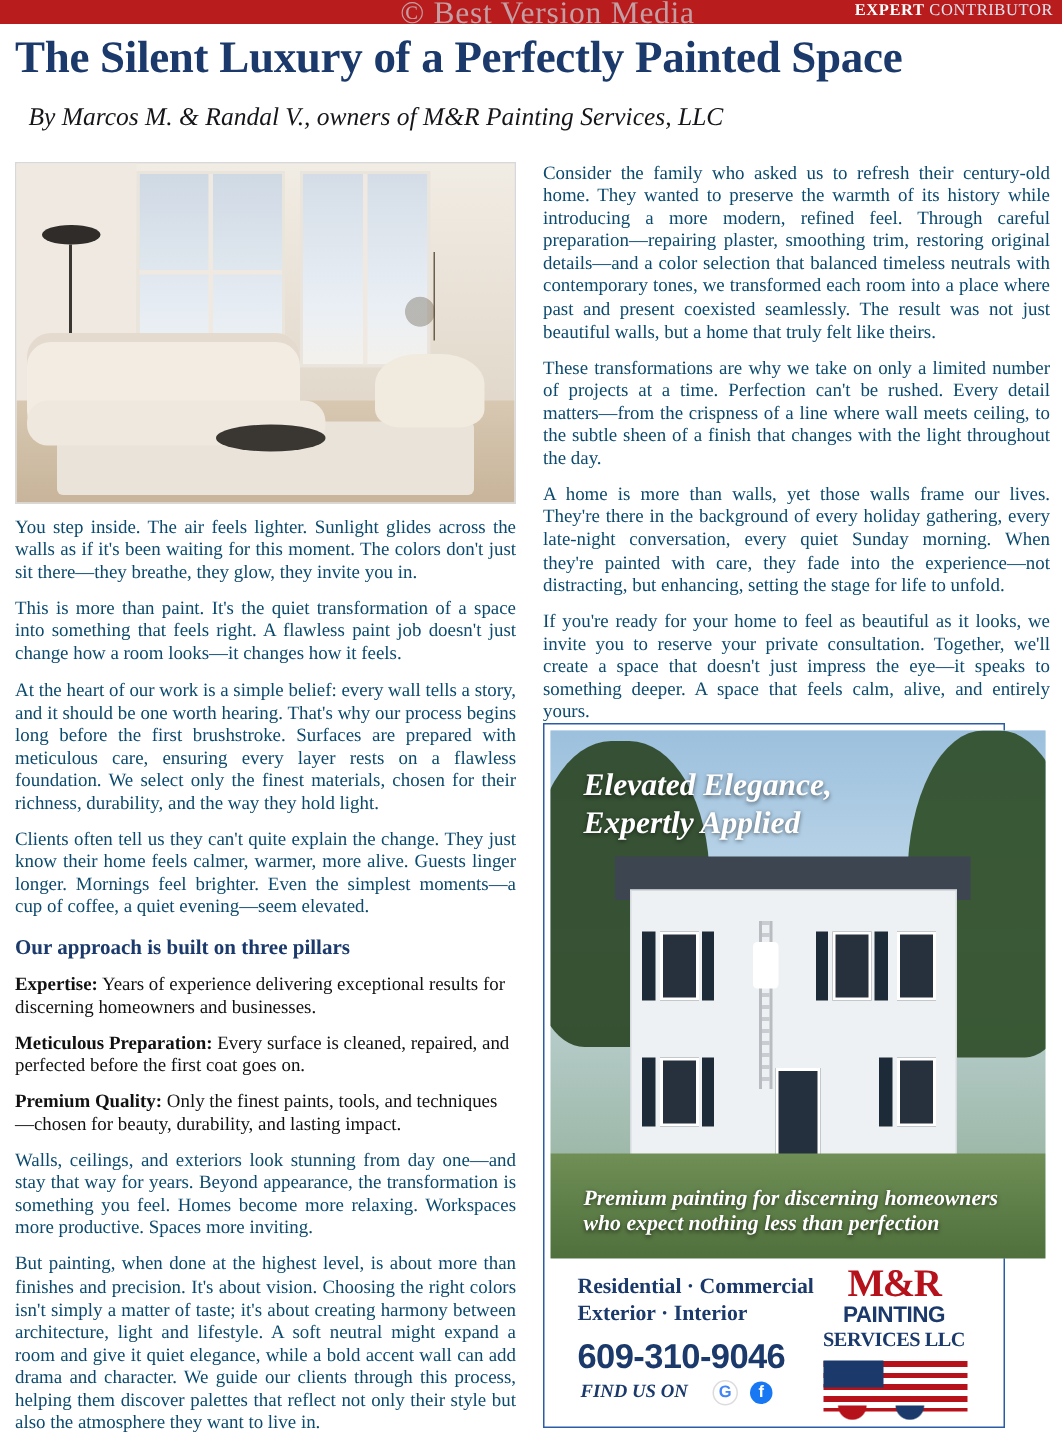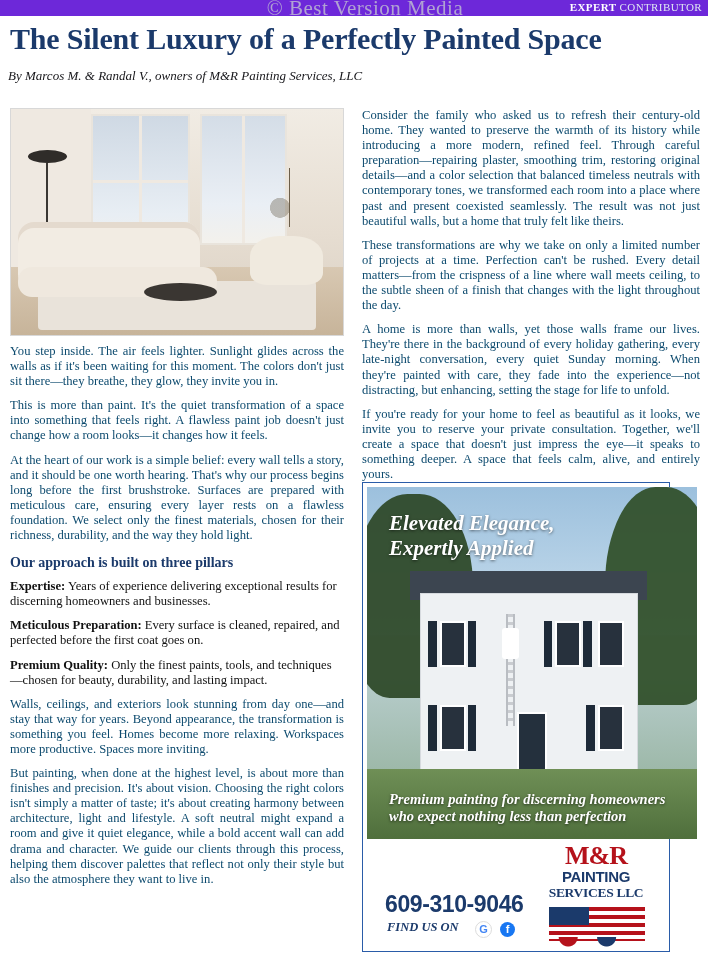--- a/index.html
+++ b/index.html
@@ -15,21 +15,21 @@
     color: #111111;
     overflow: hidden;
   }
 
   
   .topbar {
     position: absolute;
     top: 0; left: 0;
     width: 708px;
     height: 16px;
-    background: #6d28d9;
+    background: #b91c1c;
   }
   .topbar-label {
     position: absolute;
     right: 6px;
     top: 1px;
     font-family: "Liberation Serif", serif;
     font-size: 11px;
     letter-spacing: 0.4px;
     color: #ffffff;
   }
@@ -64,25 +64,25 @@
     font-family: "Liberation Serif", serif;
     font-size: 30px;
     line-height: 34px;
     font-weight: bold;
     color: #1b3a6b;
     letter-spacing: -0.2px;
   }
   .byline {
     position: absolute;
     top: 68px;
-    left: 8px;
+    left: 19px;
     width: 500px;
     font-family: "Liberation Serif", serif;
     font-style: italic;
-    font-size: 13px;
+    font-size: 17px;
     color: #16161a;
   }
 
   
   .col-left {
     position: absolute;
     top: 108px;
     left: 10px;
     width: 334px;
   }
@@ -395,20 +395,21 @@
     <div class="ph-lamp"></div>
     <div class="ph-lamp-stem"></div>
     <div class="ph-branch"></div>
     <div class="ph-plant"></div>
   </div>
   <div class="cap"></div>
 
   <p class="body">You step inside. The air feels lighter. Sunlight glides across the walls as if it's been waiting for this moment. The colors don't just sit there—they breathe, they glow, they invite you in.</p>
   <p class="body">This is more than paint. It's the quiet transformation of a space into something that feels right. A flawless paint job doesn't just change how a room looks—it changes how it feels.</p>
   <p class="body">At the heart of our work is a simple belief: every wall tells a story, and it should be one worth hearing. That's why our process begins long before the first brushstroke. Surfaces are prepared with meticulous care, ensuring every layer rests on a flawless foundation. We select only the finest materials, chosen for their richness, durability, and the way they hold light.</p>
+  <p class="body">Clients often tell us they can't quite explain the change. They just know their home feels calmer, warmer, more alive. Guests linger longer. Mornings feel brighter. Even the simplest moments—a cup of coffee, a quiet evening—seem elevated.</p>
 
   <h2 class="sub">Our approach is built on three pillars</h2>
 
   <p class="pillar"><b>Expertise:</b><span> Years of experience delivering exceptional results for discerning homeowners and businesses.</span></p>
   <p class="pillar"><b>Meticulous Preparation:</b><span> Every surface is cleaned, repaired, and perfected before the first coat goes on.</span></p>
   <p class="pillar"><b>Premium Quality:</b><span> Only the finest paints, tools, and techniques—chosen for beauty, durability, and lasting impact.</span></p>
 
   <p class="body">Walls, ceilings, and exteriors look stunning from day one—and stay that way for years. Beyond appearance, the transformation is something you feel. Homes become more relaxing. Workspaces more productive. Spaces more inviting.</p>
   <p class="body">But painting, when done at the highest level, is about more than finishes and precision. It's about vision. Choosing the right colors isn't simply a matter of taste; it's about creating harmony between architecture, light and lifestyle. A soft neutral might expand a room and give it quiet elegance, while a bold accent wall can add drama and character. We guide our clients through this process, helping them discover palettes that reflect not only their style but also the atmosphere they want to live in.</p>
 </div>
@@ -443,20 +444,24 @@
     <div class="ad-door"></div>
     <div class="ad-ladder"></div>
     <div class="ad-painter"></div>
     <div class="ad-lawn"></div>
 
     <div class="ad-headline" style="white-space:pre-line;">Elevated Elegance,
 Expertly Applied</div>
     <div class="ad-sub">Premium painting for discerning homeowners who expect nothing less than perfection</div>
   </div>
 
+  <div class="ad-services">
+    <div>Residential · Commercial</div>
+    <div>Exterior · Interior</div>
+  </div>
 
   <div class="ad-phone">609-310-9046</div>
 
   <div class="ad-findus">FIND US ON</div>
   <div class="ad-social">
     <span class="soc g">G</span>
     <span class="soc f">f</span>
   </div>
 
   <div class="logo-box">

